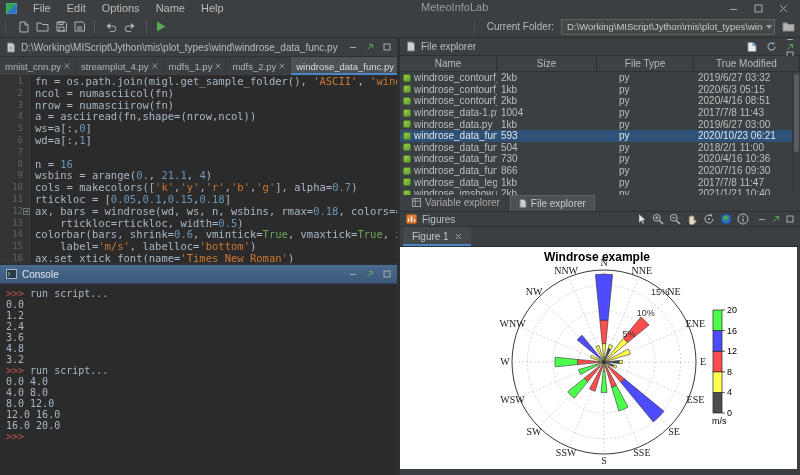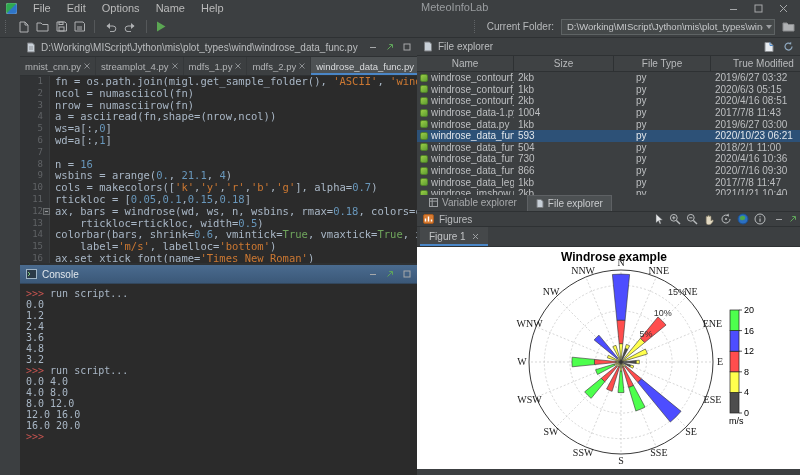--- a/index.html
+++ b/index.html
@@ -21,21 +21,21 @@
   .tsep{width:1px;height:13px;background:#55585a;margin:0 2px;}
   .tbtn{display:inline-flex;align-items:center;}
   .spacer{flex:1;}
   .cf-label{font-size:10px;color:#B7B9BB;}
   .cf-combo{width:205px;height:14px;background:#45494A;border:1px solid #5E6364;display:flex;
             align-items:center;font-size:9.5px;color:#C6C8CA;padding:0 2px 0 5px;}
   .cf-text{flex:1;white-space:nowrap;overflow:hidden;}
   .cf-arrow{width:0;height:0;border-left:3.5px solid transparent;border-right:3.5px solid transparent;
             border-top:4px solid #9DA0A3;margin-left:3px;}
   
-  .main{display:flex;height:437px;margin-left:20px;}
+  .main{display:flex;height:437px;}
   .left{width:397px;display:flex;flex-direction:column;}
   .vsplit{width:3px;background:#2e3133;}
   .right{width:400px;display:flex;flex-direction:column;}
   
   .phead{height:18px;background:#3C3F41;display:flex;align-items:center;gap:5px;padding:0 6px;
          font-size:10px;color:#BBBDBF;border-bottom:1px solid #2e3133;flex:none;}
   .ptitle{white-space:nowrap;overflow:hidden;text-overflow:ellipsis;}
   .pbtns{margin-left:auto;display:flex;gap:9px;align-items:center;flex:none;}
   
   .etabs{height:18px;display:flex;background:#3C3F41;border-bottom:1px solid #2e3133;font-size:9.5px;flex:none;overflow:hidden;}

